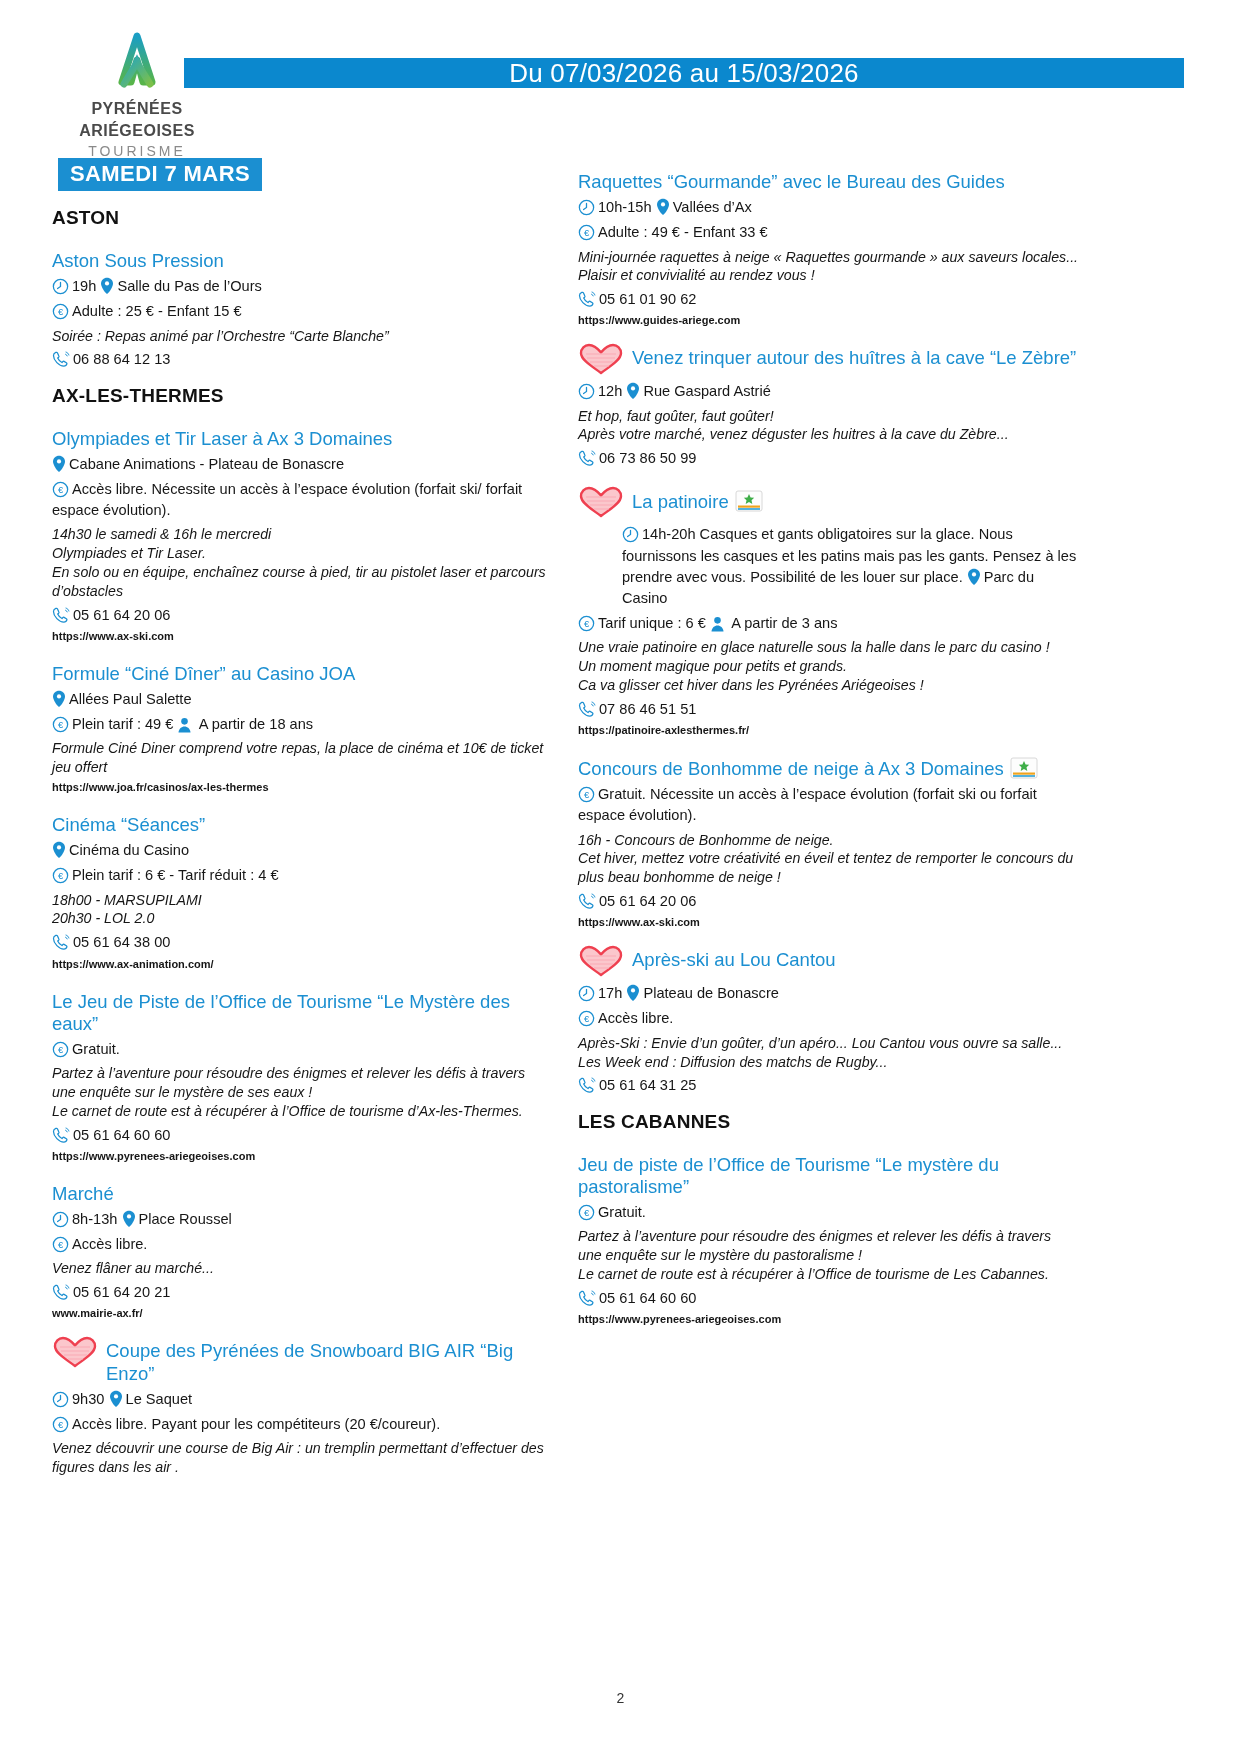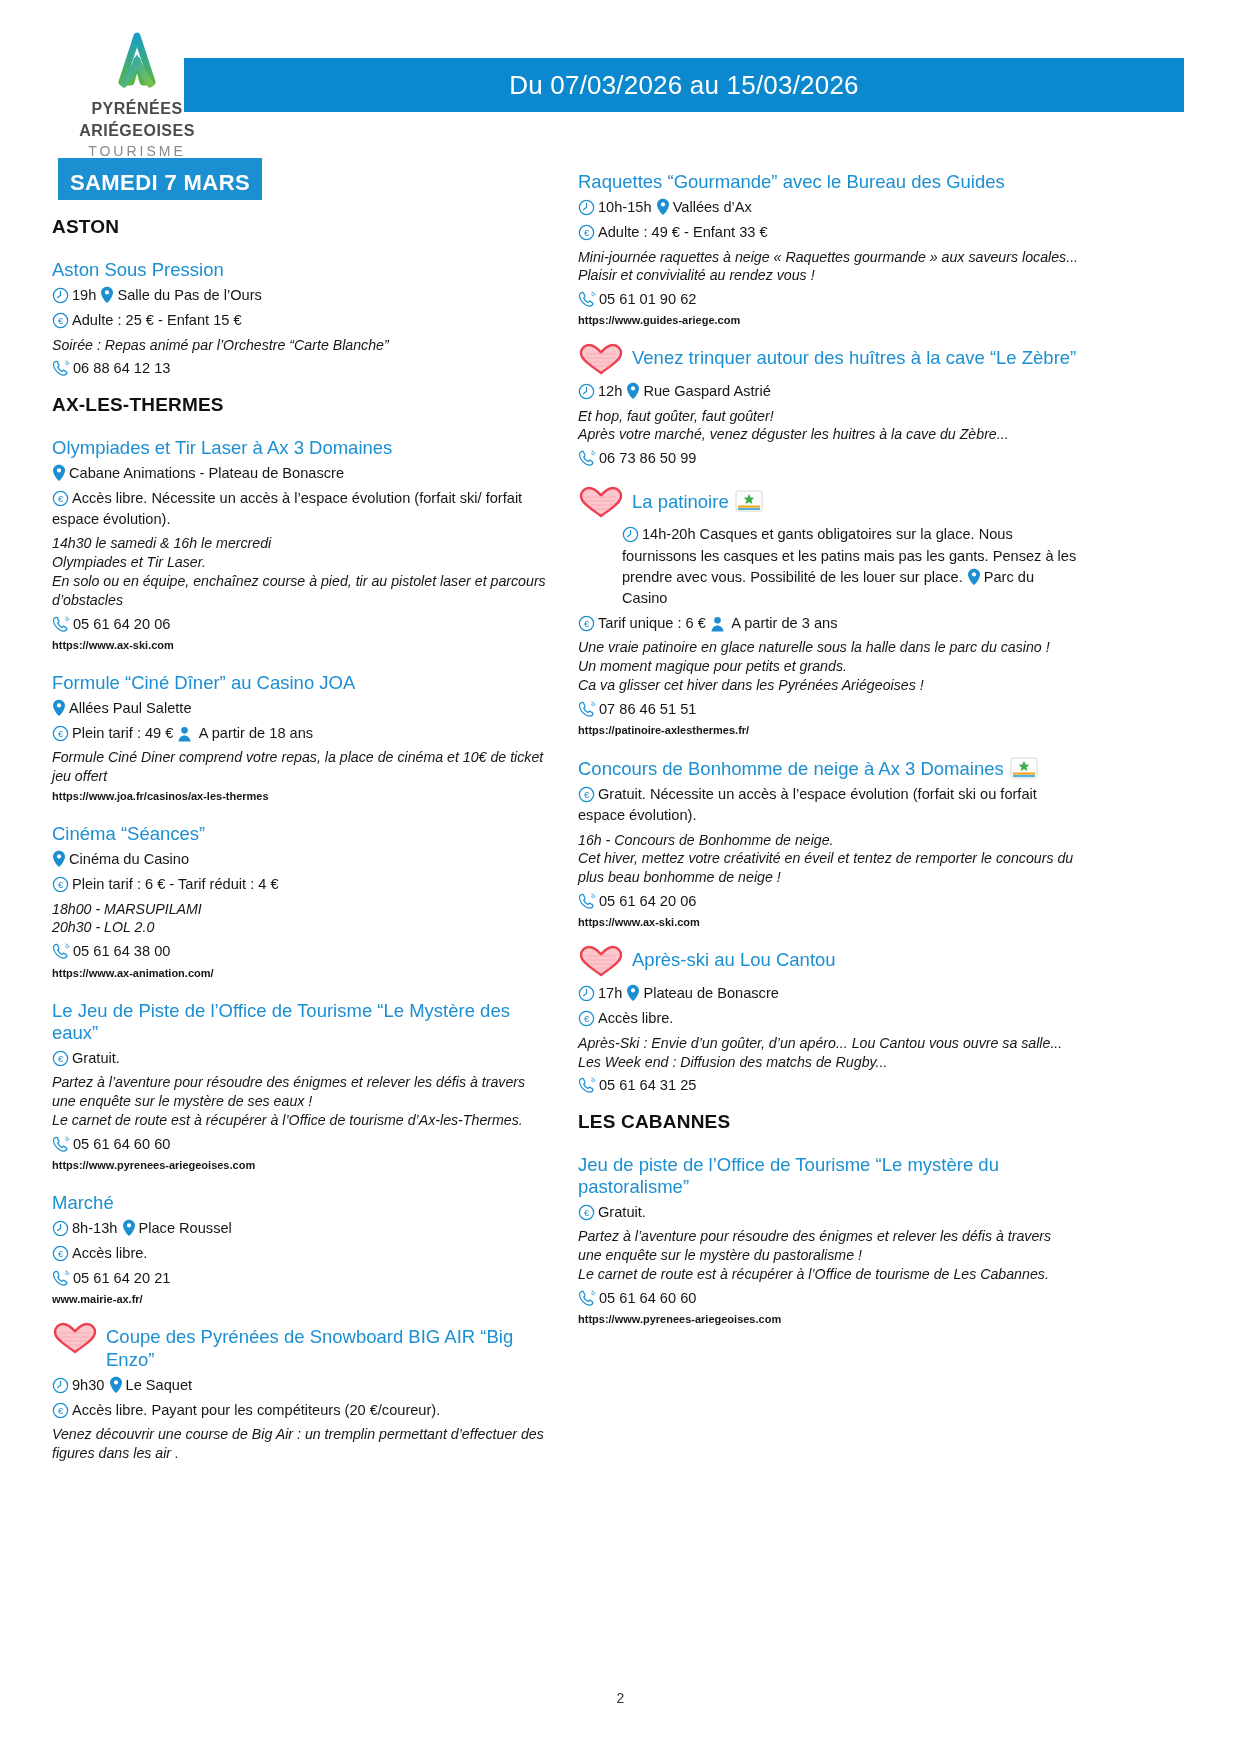--- a/index.html
+++ b/index.html
@@ -11,34 +11,34 @@
     position:relative;
     overflow:hidden;
   }
   
   .header{position:absolute;top:0;left:0;width:1241px;height:150px;}
   .logo{position:absolute;left:72px;top:30px;width:130px;text-align:center;}
   .logo-mark{width:66px;height:66px;margin:0 auto;display:block;}
   .logo-t1{font-size:16px;font-weight:bold;color:#4a4a4a;letter-spacing:.5px;line-height:1.12;margin-top:4px;}
   .logo-t2{font-size:14px;color:#8a8a8a;letter-spacing:3px;margin-top:3px;}
   .date-banner{
-    position:absolute;left:184px;top:58px;width:1000px;height:54px;
+    position:absolute;left:184px;top:58px;width:1000px;height:30px;
     background:#0b88ce;color:#ffffff;
     font-size:26px;font-weight:500;letter-spacing:.2px;
     display:flex;align-items:center;justify-content:center;
   }
   
   .col{position:absolute;top:150px;width:500px;}
   .col-left{left:52px;}
   .col-right{left:578px;}
 
   .day-badge{
     display:inline-block;background:#1b8fd1;color:#fff;
     font-size:22px;font-weight:bold;letter-spacing:.4px;
-    padding:12px 12px 4px 12px;margin:8px 0 10px 6px;
+    padding:3px 12px 4px 12px;margin:8px 0 10px 6px;
   }
   .town{
     font-size:19px;font-weight:bold;color:#111;
     margin:14px 0 5px 0;letter-spacing:.2px;
   }
   .town.first{margin-top:6px;}
   .event{margin-bottom:4px;}
   .ev-title{
     color:#1b8fd1;font-size:18.5px;font-weight:normal;
     line-height:1.2;margin:21px 0 3px 0;
@@ -184,20 +184,21 @@
               <circle cx="10" cy="10" r="8.4" fill="none" stroke="#1b8fd1" stroke-width="1.5"></circle>
               <path d="M10 5.2 V10 L6.6 12.4" fill="none" stroke="#1b8fd1" stroke-width="1.5" stroke-linecap="round"></path>
             </svg></span>8h-13h <span class="ic"><svg width="14" height="18" viewBox="0 0 14 18">
               <path d="M7 0.8C3.7 0.8 1 3.4 1 6.6c0 4 5 10.4 6 10.4s6-6.4 6-10.4C13 3.4 10.3 0.8 7 0.8z" fill="#1b8fd1"></path>
               <circle cx="7" cy="6.4" r="2.1" fill="#fff"></circle>
             </svg></span>Place Roussel</div>
         <div class="line"><span class="ic"><svg width="17" height="17" viewBox="0 0 20 20">
               <circle cx="10" cy="10" r="8.4" fill="none" stroke="#1b8fd1" stroke-width="1.5"></circle>
               <text x="10" y="14.3" font-size="11" font-family="Liberation Sans, sans-serif" fill="#1b8fd1" text-anchor="middle">€</text>
             </svg></span>Accès libre.</div>
+        <div class="italic">Venez flâner au marché...</div>
         <div class="line"><span class="ic"><svg width="18" height="17" viewBox="0 0 20 19">
               <path d="M4.2 1.6c-1.4.5-2.6 1.9-2.6 3.3 0 5.6 6.2 12 11.6 12 1.5 0 3-1.2 3.4-2.6.2-.6-.1-.9-.6-1.2l-2.6-1.5c-.5-.3-.9-.2-1.3.2l-1 1.1c-2-.9-3.9-2.9-4.8-5l1.1-1c.4-.4.5-.8.2-1.3L6.1 2.2c-.3-.5-.7-.8-1.3-.6z" fill="none" stroke="#1b8fd1" stroke-width="1.4" stroke-linejoin="round"></path>
               <path d="M15.6 1.2c1.6.5 2.8 1.7 3.2 3.3M15.1 3.6c.9.3 1.5 1 1.8 1.9" fill="none" stroke="#1b8fd1" stroke-width="1.1" stroke-linecap="round"></path>
             </svg></span>05 61 64 20 21</div>
         <div class="url">www.mairie-ax.fr/</div>
       </div>
       <div class="event">
         <div class="ev-title with-heart"><span class="heart"><svg width="46" height="32" viewBox="0 0 46 32">
               <path d="M23 30C16 24.5 3 17.5 3 10.2 3 5.4 6.6 2 11 2c4.5 0 8.1 2.8 12 7.4C26.9 4.8 30.5 2 35 2c4.4 0 8 3.4 8 8.2C43 17.5 30 24.5 23 30z" fill="#fbc7cc" stroke="#ef4050" stroke-width="2.4" stroke-linejoin="round"></path>
               <path d="M8 11h30M9 15h28M12 19h23M16 23h15" stroke="#f9aab3" stroke-width="1.2"></path>

